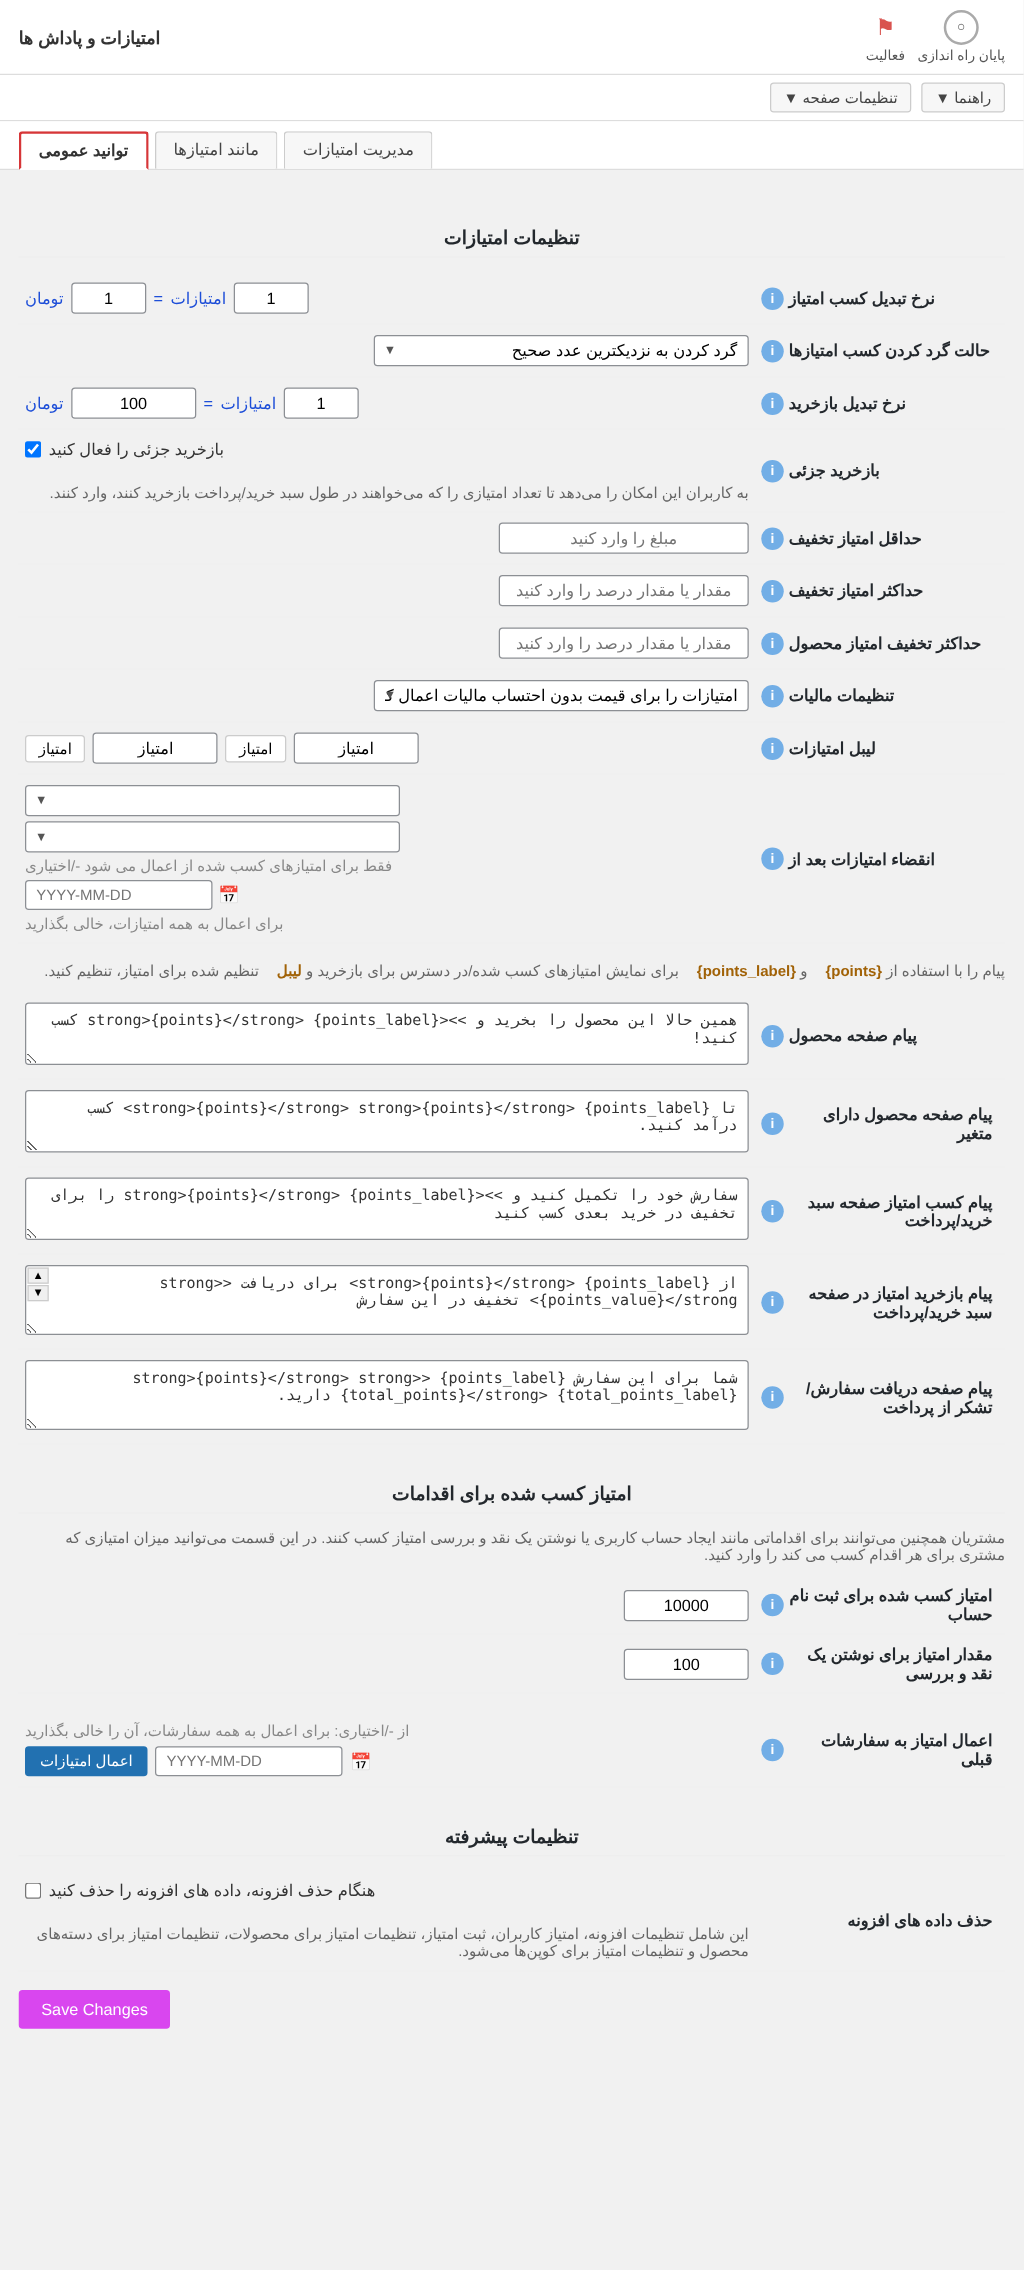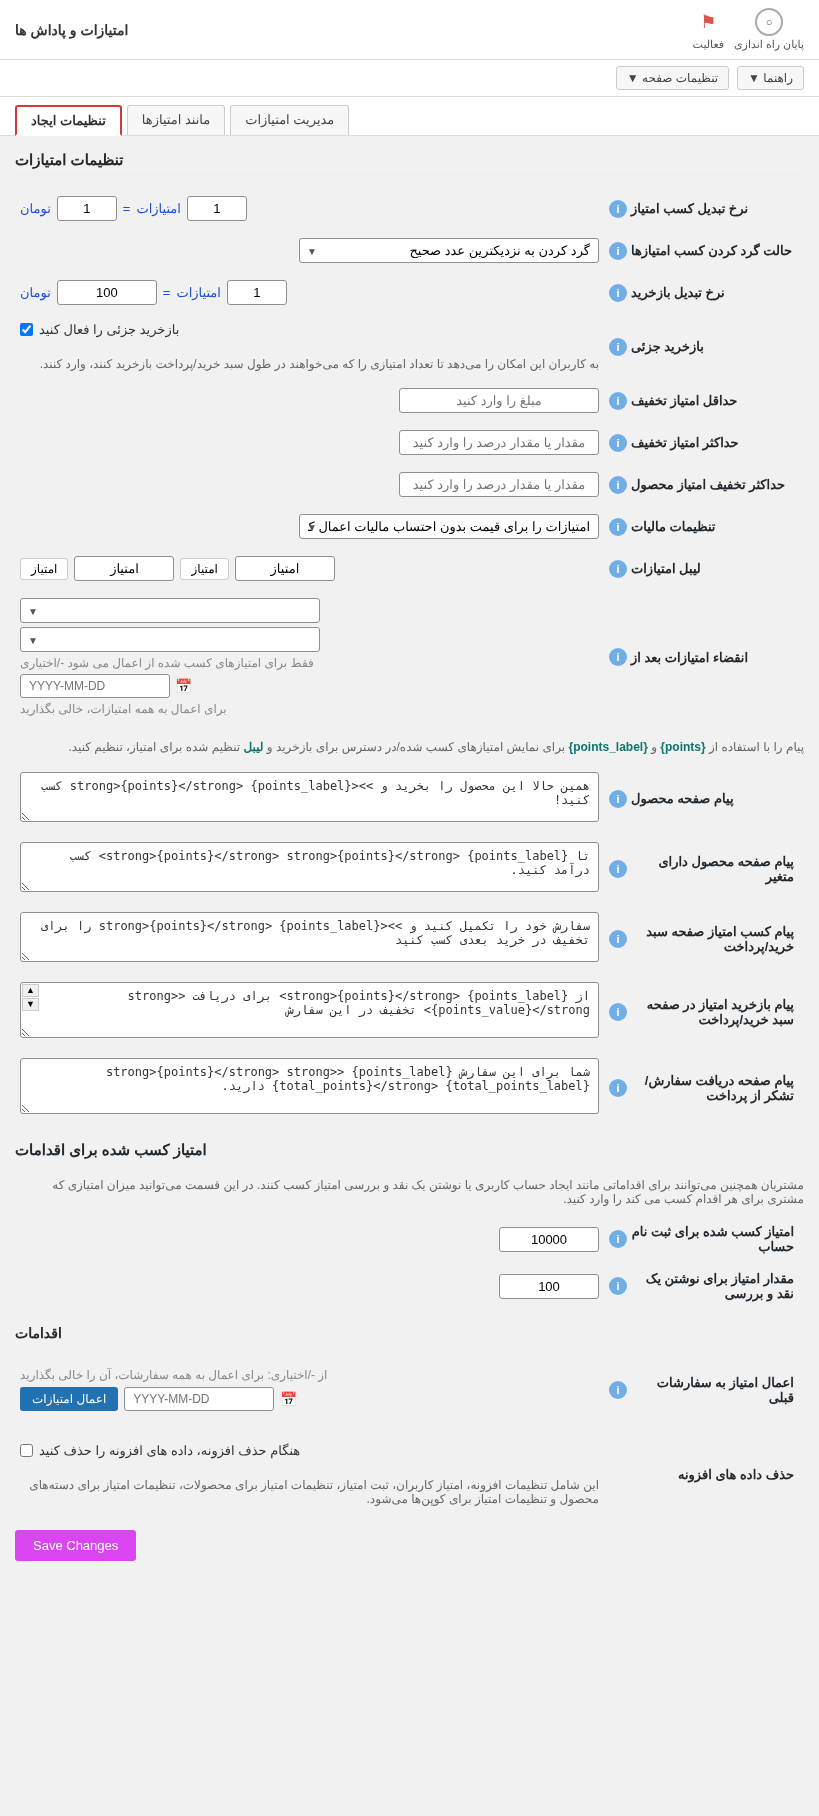--- a/index.html
+++ b/index.html
@@ -108,23 +108,24 @@
       margin-bottom: -1px;
     }
     .content {
       padding: 15px;
     }
     .section-title {
       font-size: 15px;
       font-weight: bold;
       color: #23282d;
       margin-bottom: 12px;
-      text-align: left;
+      text-align: center;
       border-bottom: 1px solid #eee;
       padding-bottom: 6px;
+      margin-top: 30px;
     }
     .form-table {
       width: 100%;
       border-collapse: collapse;
       margin-bottom: 15px;
     }
     .form-table tr {
       border-bottom: 1px solid #f0f0f0;
     }
     .form-table td {
@@ -261,22 +262,23 @@
       background: #d946ef;
       color: #fff;
       border: none;
       border-radius: 3px;
       padding: 8px 18px;
       font-size: 13px;
       cursor: pointer;
       float: left;
     }
     .highlight-link {
-      color: #0f766e;
+      color: #a16207;
       font-weight: bold;
+      margin-left: 11px;
     }
     .sub-description {
       font-size: 12px;
       color: #666;
       text-align: right;
       margin-bottom: 10px;
     }
     .expiry-selects {
       display: flex;
       flex-direction: column;
@@ -327,21 +329,21 @@
   </div>
 
   <div class="nav-bar">
     <button class="nav-btn">راهنما ▼</button>
     <button class="nav-btn">تنظیمات صفحه ▼</button>
   </div>
 
   <div class="tab-bar">
     <div class="tab">مدیریت امتیازات</div>
     <div class="tab">مانند امتیازها</div>
-    <div class="tab active">تنظیمات ایجاد</div>
+    <div class="tab active">توانید عمومی</div>
   </div>
 
   <div class="content">
 
     <div class="section-title">تنظیمات امتیازات</div>
 
     <table class="form-table">
 
       <tbody>
           <tr>
@@ -612,21 +614,20 @@
             <span class="info-icon">i</span>
           </div>
         </td>
         <td class="input-cell">
           <input class="text-input medium" type="text" value="100" style="">
         </td>
       </tr>
     </tbody>
       </table>
 
-    <div class="section-title" style="font-size:14px;">اقدامات</div>
 
     <table class="form-table">
       <tbody>
           <tr>
         <td class="label-cell">
           <div style="display:flex;align-items:center;gap:4px;justify-content:flex-end;">
             <span>اعمال امتیاز به سفارشات قبلی</span>
             <span class="info-icon">i</span>
           </div>
         </td>
@@ -637,20 +638,21 @@
               <span class="cal-icon">📅</span>
               <input class="date-input text-input" type="text" placeholder="YYYY-MM-DD" style="">
               <button class="apply-btn">اعمال امتیازات</button>
             </div>
           </div>
         </td>
       </tr>
     </tbody>
       </table>
 
+    <div class="section-title">تنظیمات پیشرفته</div>
 
     <table class="form-table">
       <tbody>
           <tr>
         <td class="label-cell">
           <span>حذف داده های افزونه</span>
         </td>
         <td class="input-cell">
           <div class="checkbox-row">
             <span class="checkbox-label">هنگام حذف افزونه، داده های افزونه را حذف کنید</span>

